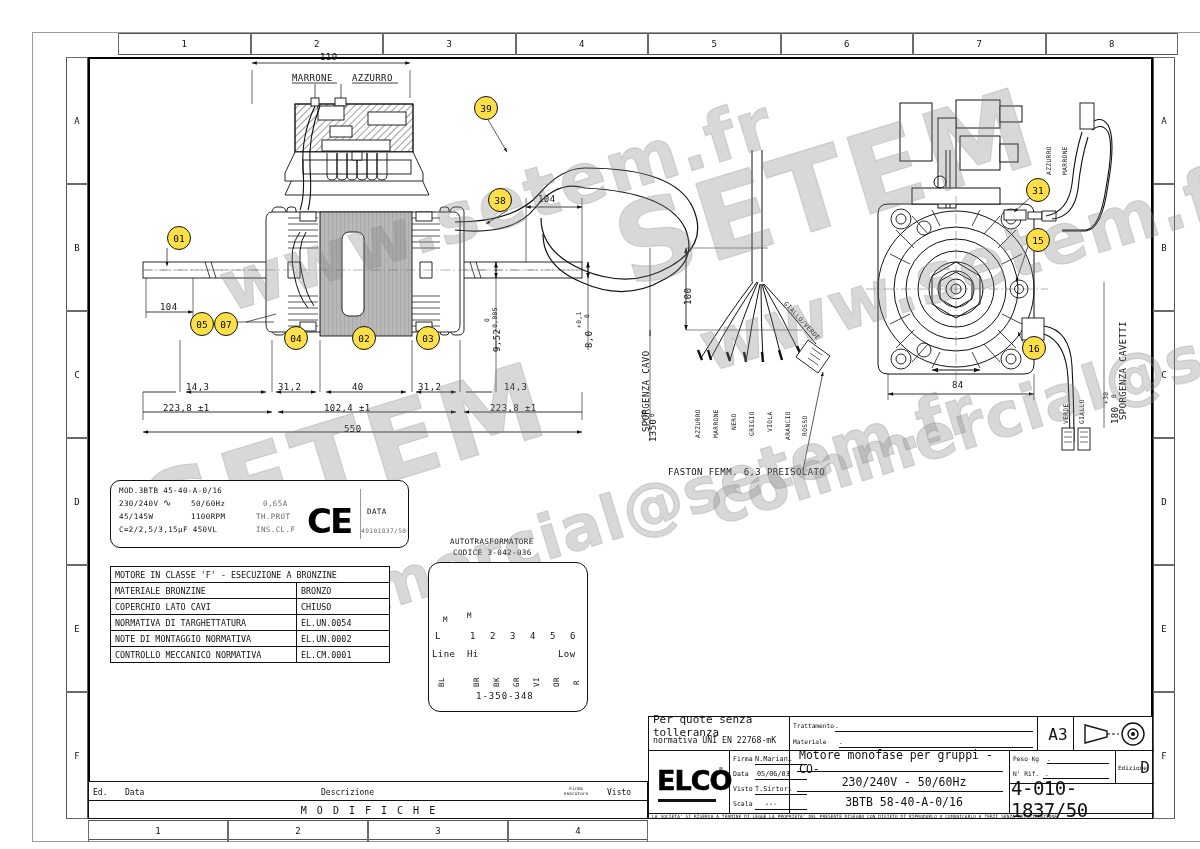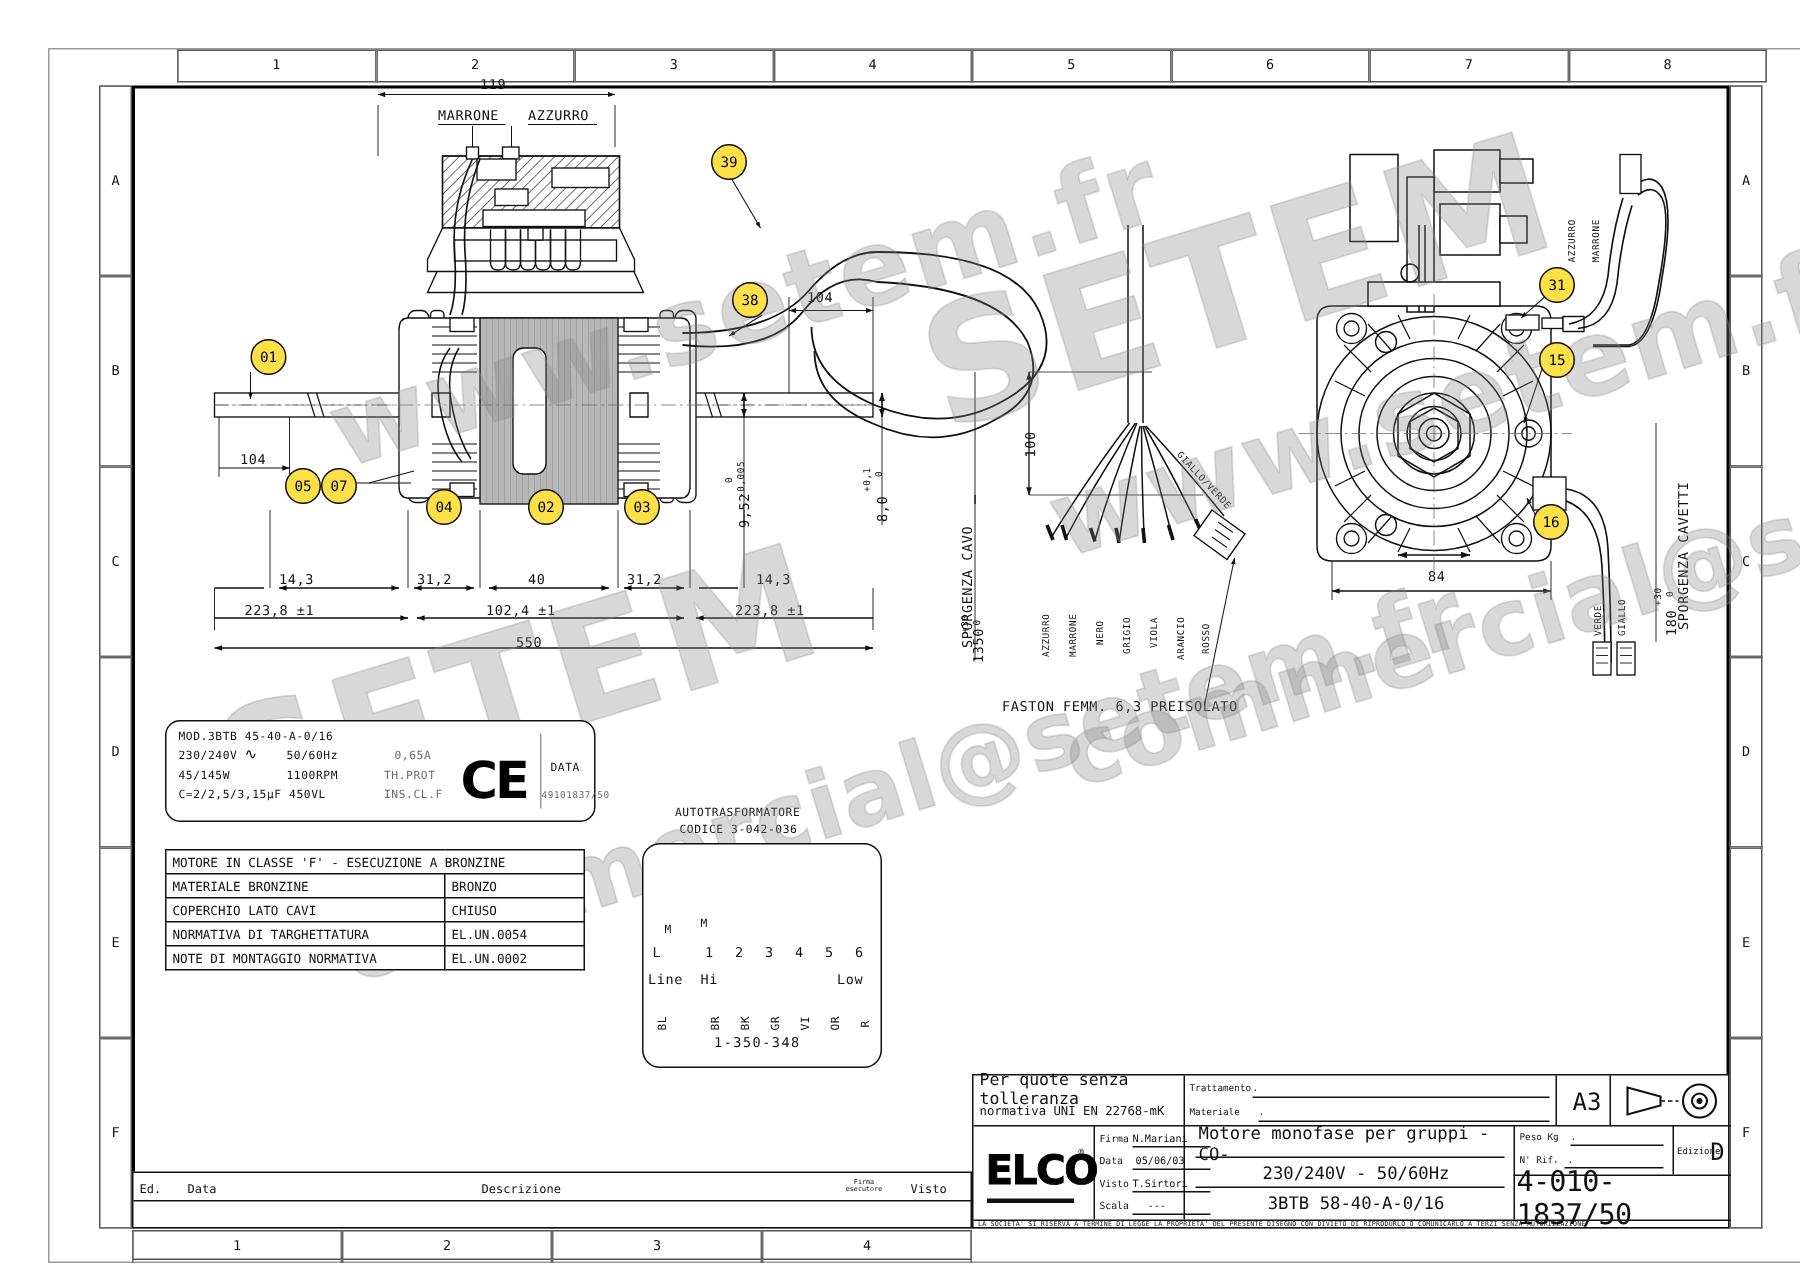--- a/index.html
+++ b/index.html
@@ -26,21 +26,21 @@
   
   .ln{position:absolute;background:#111;}
   .lnh{height:1px;}
   .lnv{width:1px;}
 
   
   .balloon{position:absolute;width:22px;height:22px;border:1.3px solid #111;border-radius:50%;
            display:flex;align-items:center;justify-content:center;font-size:9.5px;background:#fde047;z-index:6;}
 
   
-  .nameplate{position:absolute;border:1.4px solid #111;border-radius:10px;background:#fff;z-index:5;}
+  .nameplate{position:absolute;border:1.4px solid #111;border-radius:10px;background:#fff;z-index:5;padding-left:12px;}
   .spec-table{position:absolute;border:1.2px solid #111;background:#fff;z-index:5;
               border-collapse:collapse;font-size:8.4px;}
   .spec-table td{border:1px solid #111;padding:1px 4px;height:13px;color:#111;white-space:nowrap;}
   .spec-table td.val{width:84px;}
   .autot{position:absolute;border:1.4px solid #111;border-radius:12px;background:#fff;z-index:5;}
 
   
   .tb{position:absolute;border:1.4px solid #111;box-sizing:border-box;background:#fff;z-index:7;}
   .tb-cell{position:absolute;box-sizing:border-box;display:flex;align-items:center;font-size:8px;color:#111;}
   .tb-line{position:absolute;background:#111;}
@@ -493,20 +493,24 @@
           <td class="val">CHIUSO</td>
         </tr>
         <tr>
           <td>NORMATIVA DI TARGHETTATURA</td>
           <td class="val">EL.UN.0054</td>
         </tr>
         <tr>
           <td>NOTE DI MONTAGGIO NORMATIVA</td>
           <td class="val">EL.UN.0002</td>
         </tr>
+        <tr>
+          <td>CONTROLLO MECCANICO NORMATIVA</td>
+          <td class="val">EL.CM.0001</td>
+        </tr>
       </tbody>
   </table>
 
   <div class="t sm" style="left:450px;top:537px;">AUTOTRASFORMATORE</div>
   <div class="t sm" style="left:453px;top:548px;">CODICE 3-042-036</div>
   <div class="autot" style="left:428px;top:562px;width:158px;height:148px;">
     <div class="t sm" style="left:14px;top:52px;">M</div>
     <div class="t sm" style="left:38px;top:48px;">M</div>
     <div class="t" style="left:6px;top:68px;">L</div>
     <div class="t" style="left:41px;top:68px;">1</div>
@@ -536,20 +540,21 @@
   <div class="wm" style="left:690px;top:310px;font-size:70px;transform:rotate(-17deg);transform-origin:0 0;letter-spacing:2px;">www.setem.fr</div>
 
   <div class="tb" style="left:88px;top:781px;width:560px;height:38px;">
     <div class="tb-line" style="left:0;top:18px;width:560px;height:1.3px;"></div>
     <div class="tb-cell" style="left:4px;top:3px;width:30px;height:14px;">Ed.</div>
     <div class="tb-cell" style="left:36px;top:3px;width:60px;height:14px;">Data</div>
     <div class="tb-cell" style="left:232px;top:3px;width:110px;height:14px;">Descrizione</div>
     <div class="tb-cell" style="left:462px;top:4px;width:50px;height:12px;font-size:4.5px;line-height:5px;white-space:pre;display:block;text-align:center;">Firma
 esecutore</div>
     <div class="tb-cell" style="left:518px;top:3px;width:44px;height:14px;">Visto</div>
+    <div class="tb-cell" style="left:0;top:20px;width:560px;height:17px;justify-content:center;font-size:10px;letter-spacing:2px;">M O D I F I C H E</div>
   </div>
 
   <div class="tb" style="left:648px;top:716px;width:505px;height:103px;">
 
     <div class="tb-line" style="left:0;top:33px;width:505px;height:1.3px;"></div>
     <div class="tb-line" style="left:140px;top:0;width:1.3px;height:33px;"></div>
     <div class="tb-line" style="left:388px;top:0;width:1.3px;height:33px;"></div>
     <div class="tb-line" style="left:424px;top:0;width:1.3px;height:33px;"></div>
 
     <div class="tb-cell" style="left:4px;top:2px;width:136px;height:14px;font-size:11px;">Per quote senza tolleranza</div>

